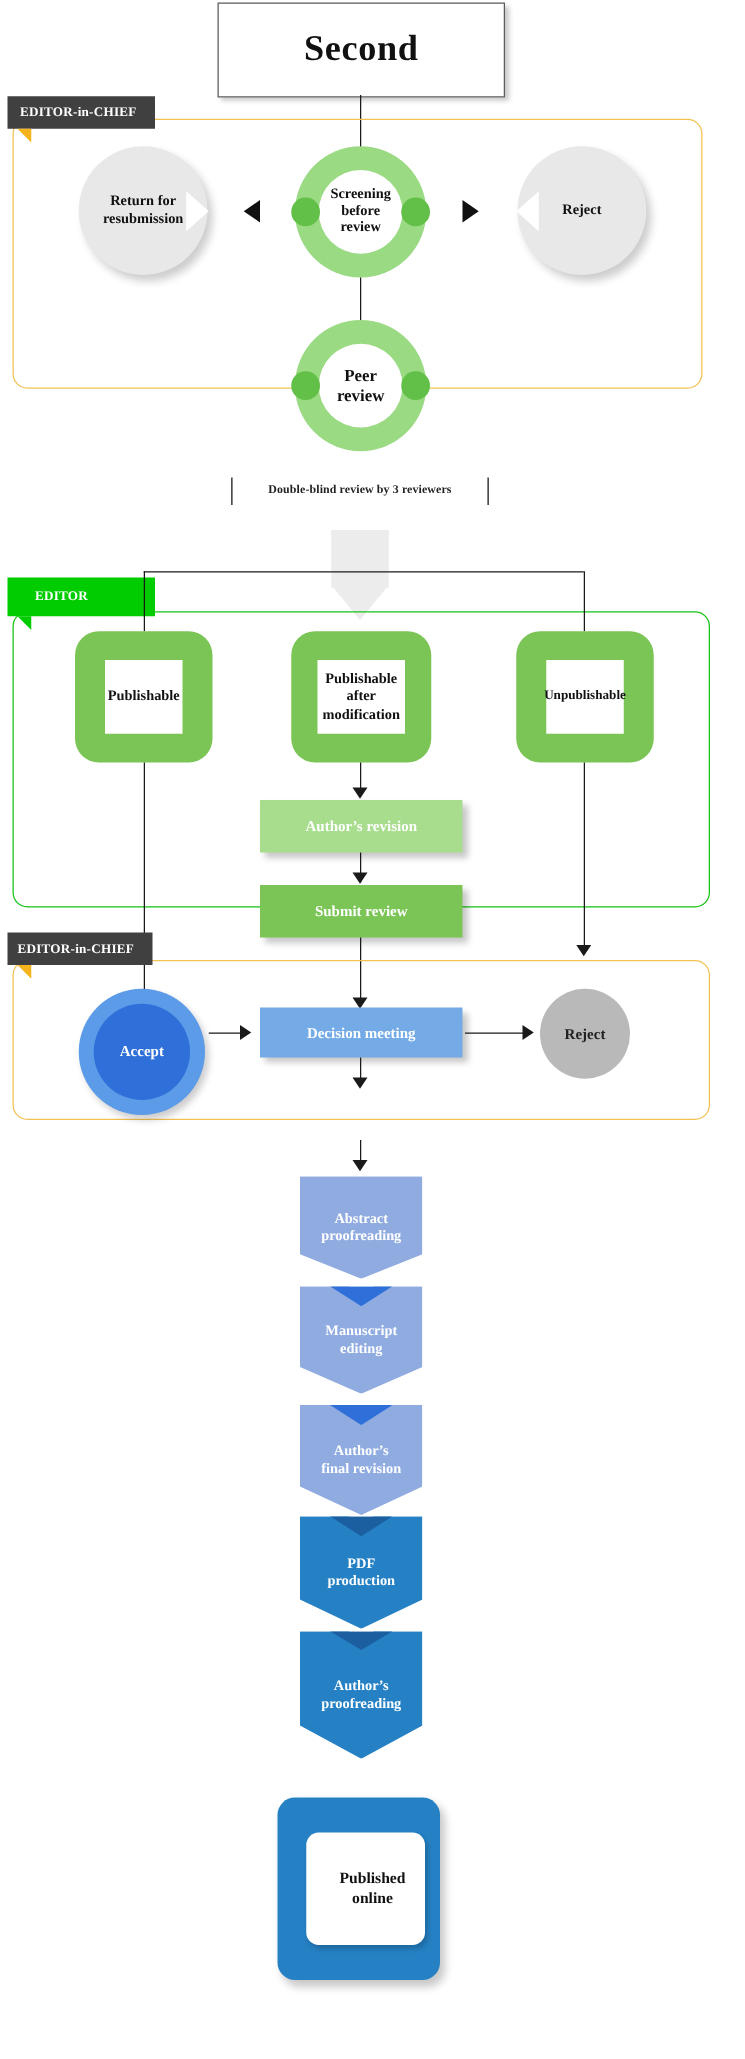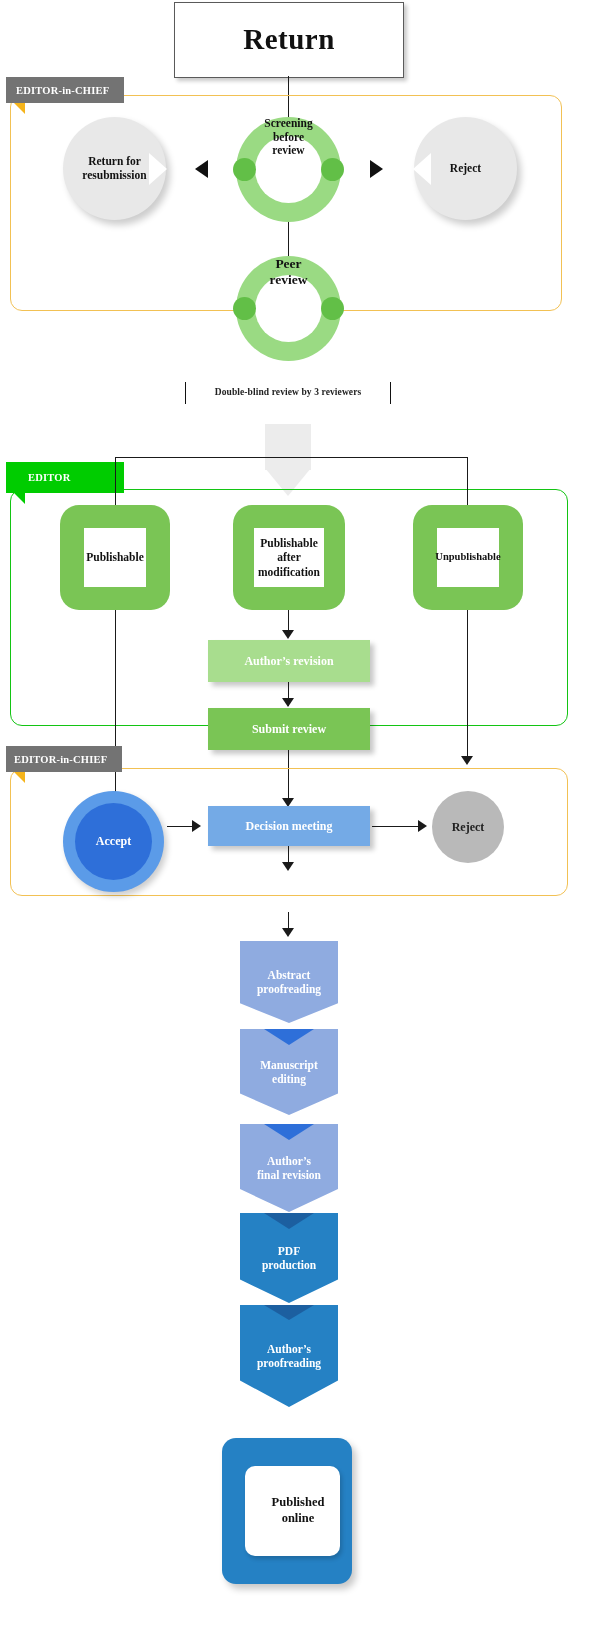--- a/index.html
+++ b/index.html
@@ -37,30 +37,30 @@
   
   .lane{position:absolute;border-radius:12px;background:transparent;}
   .lane-eic{border:1.2px solid #f2c154;}
   .lane-editor{border:1.2px solid #13c413;}
 
   
   .tag{position:absolute;color:#fff;font-weight:700;display:flex;
        align-items:center;font-size:10.5px;letter-spacing:.2px;}
   .tag .tail{position:absolute;left:8px;top:100%;width:0;height:0;
        border-left:11px solid transparent;border-right:0 solid transparent;}
-  .tag-eic{background:#737373;}
+  .tag-eic{background:#404040;}
   .tag-eic .tail{border-top:11px solid #f5b41b;}
   .tag-editor{background:#00cc00;}
   .tag-editor .tail{border-top:11px solid #00cc00;}
 
   
   .donut{position:absolute;border-radius:50%;background:#9ada83;}
   .donut .hole{position:absolute;border-radius:50%;background:#fff;}
   .donut .dot{position:absolute;border-radius:50%;background:#62bf47;}
-  .donut .lbl{position:absolute;inset:0;display:flex;
+  .donut .lbl{position:absolute;inset:0;display:flex;align-items:center;
       justify-content:center;text-align:center;font-size:11.5px;font-weight:700;
       color:#111;line-height:1.18;z-index:3;}
 
   
   .callout{position:absolute;border-radius:50%;background:#e8e8e8;
       box-shadow:4px 5px 7px rgba(0,0,0,.20);}
   .callout .notch{position:absolute;width:0;height:0;}
   .callout .lbl{position:absolute;inset:0;display:flex;align-items:center;
       justify-content:center;text-align:center;font-size:11.5px;font-weight:700;
       color:#111;line-height:1.2;z-index:3;}
@@ -110,21 +110,21 @@
       display:flex;align-items:center;justify-content:center;text-align:center;
       font-size:12.5px;font-weight:700;color:#111;line-height:1.25;
       box-shadow:2px 3px 4px rgba(0,0,0,.18);padding-left:11px;}
 </style>
 </head>
 <body>
 
 <div id="stage">
 
   <div class="abs ctr submit-box">
-    <span>Return</span>
+    <span>Second</span>
   </div>
   <div class="vline" style="left:288px;top:76px;height:48px;"></div>
 
   <div class="lane lane-eic" style="left:10px;top:95px;width:550px;height:214px;"></div>
   <div class="tag tag-eic" style="left:6px;top:77px;width:108px;height:26px;padding-left:10px;">
     <span>EDITOR-in-CHIEF</span>
     <span class="tail"></span>
   </div>
 
   <div class="callout" style="left:63px;top:117px;width:103px;height:103px;">

